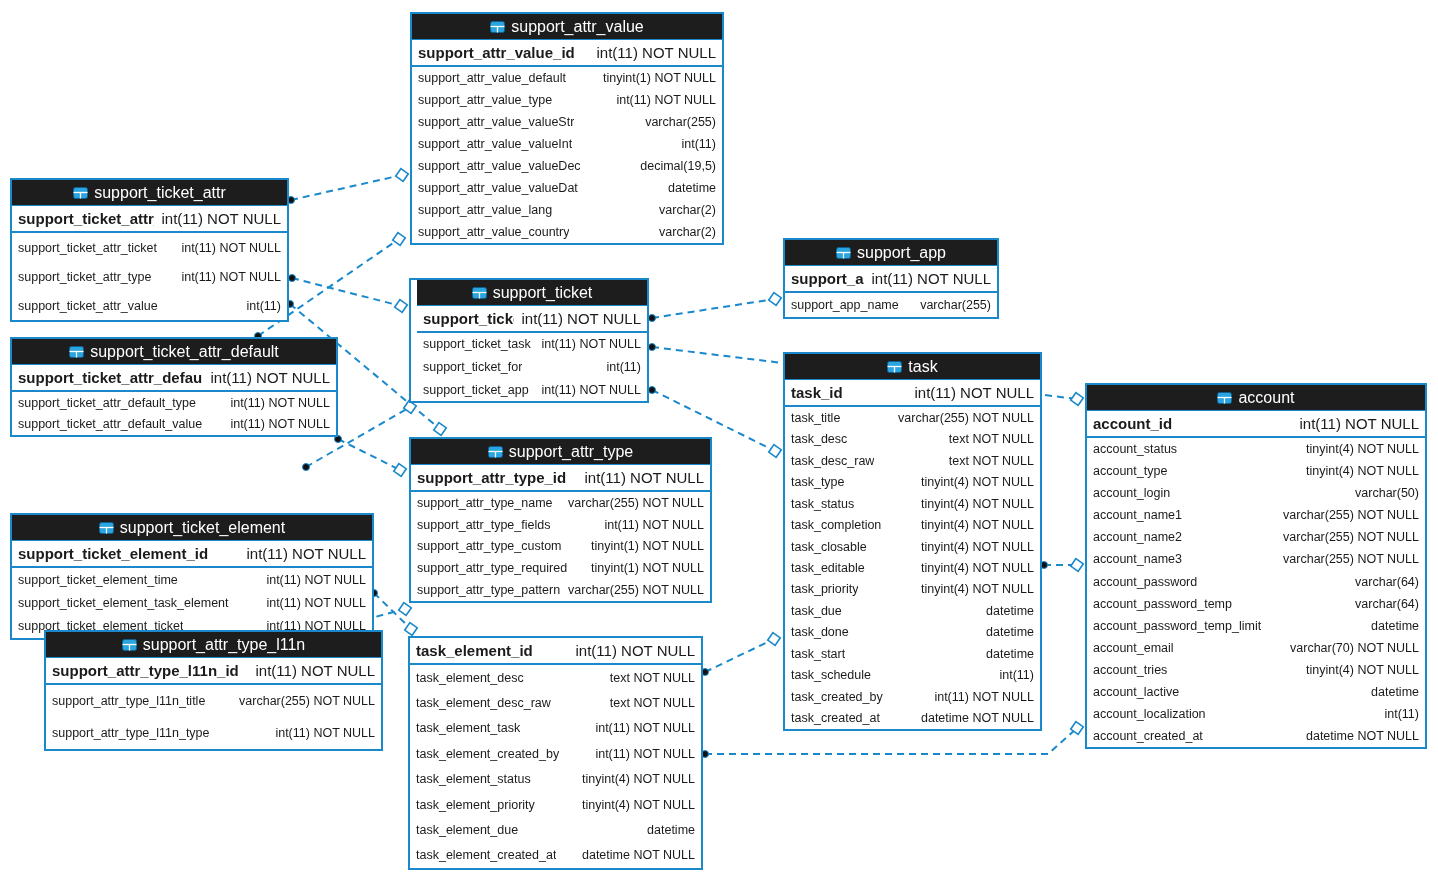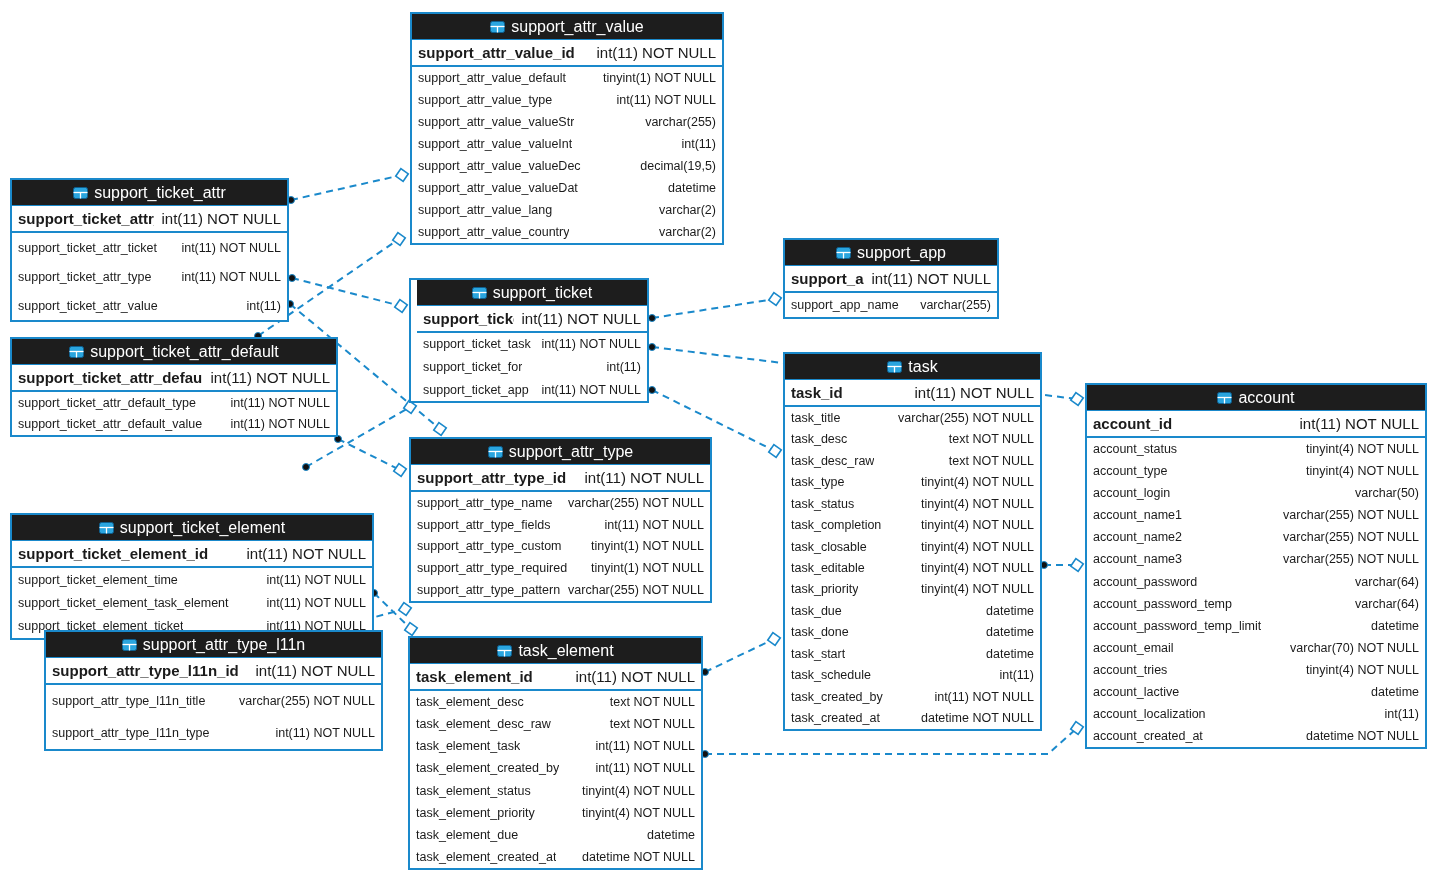--- a/index.html
+++ b/index.html
@@ -291,30 +291,20 @@
       <div class="frow">
         <span class="fname">support_attr_type_required</span>
         <span class="ftype">tinyint(1) NOT NULL</span>
       </div>
       <div class="frow">
         <span class="fname">support_attr_type_pattern</span>
         <span class="ftype">varchar(255) NOT NULL</span>
       </div>
     </div>
     <div class="tbl" style="left: 408px; top: 636px; width: 295px; height: 234px;">
-      <div class="tbl-header">
-        <span class="ticon">
-          <svg width="15" height="12" viewBox="0 0 15 12">
-            <rect x="0.5" y="0.5" width="14" height="11" rx="2" fill="#2aa5df" stroke="#0d5f8f" stroke-width="1"></rect>
-            <line x1="0.5" y1="5.5" x2="14.5" y2="5.5" stroke="#fff" stroke-width="1.3"></line>
-            <line x1="7.5" y1="5.5" x2="7.5" y2="11.5" stroke="#fff" stroke-width="1.3"></line>
-          </svg>
-        </span>
-        <span>task_element</span>
-      </div>
       <div class="pk-row">
         <span class="fname">task_element_id</span>
         <span class="ftype">int(11) NOT NULL</span>
       </div>
       <div class="frow">
         <span class="fname">task_element_desc</span>
         <span class="ftype">text NOT NULL</span>
       </div>
       <div class="frow">
         <span class="fname">task_element_desc_raw</span>

